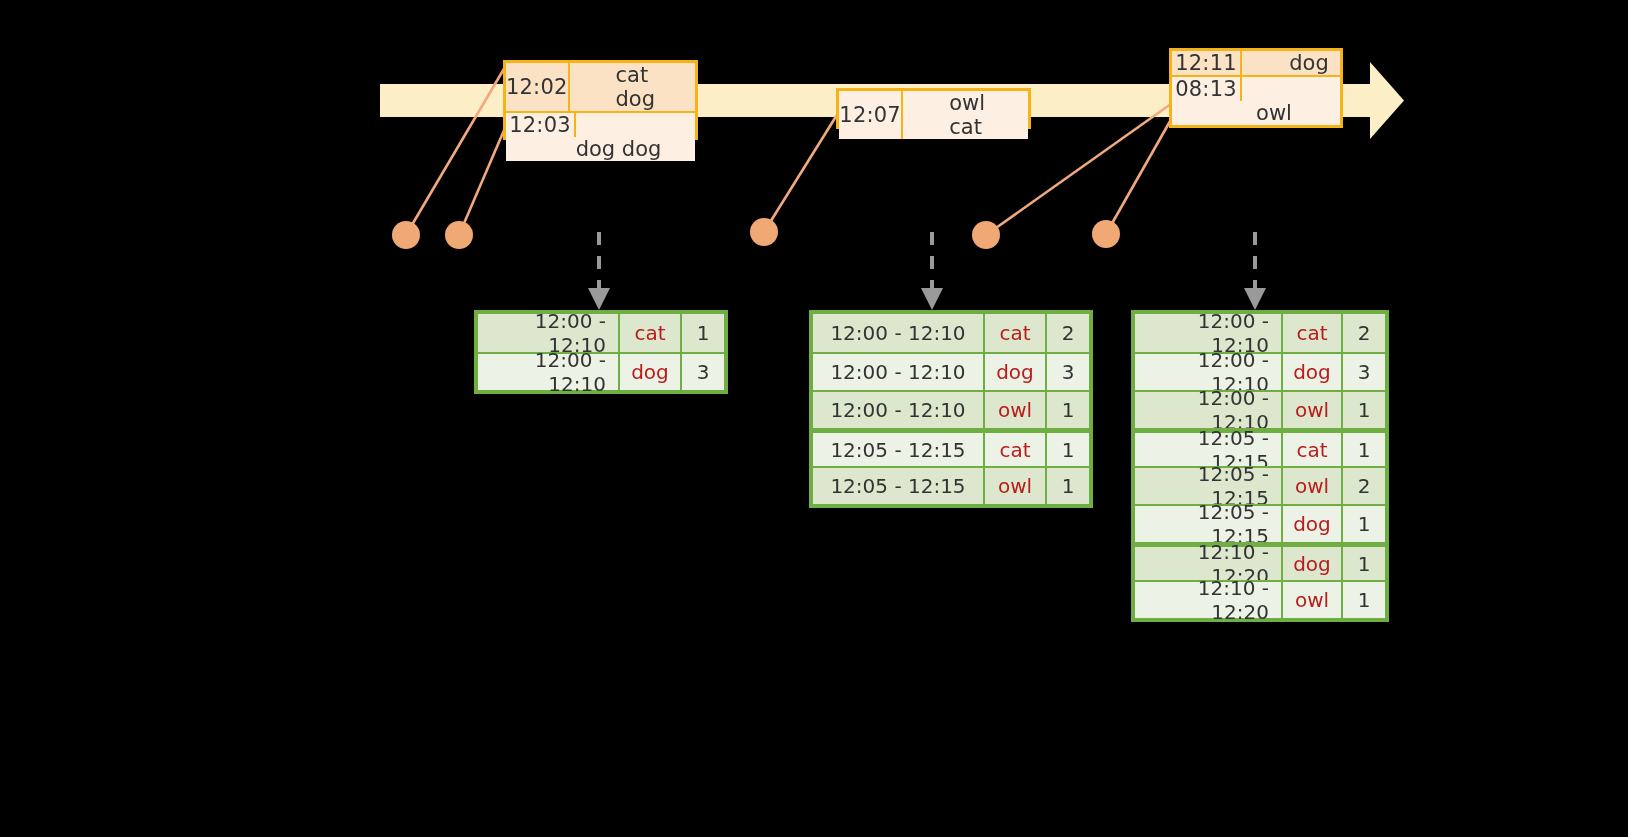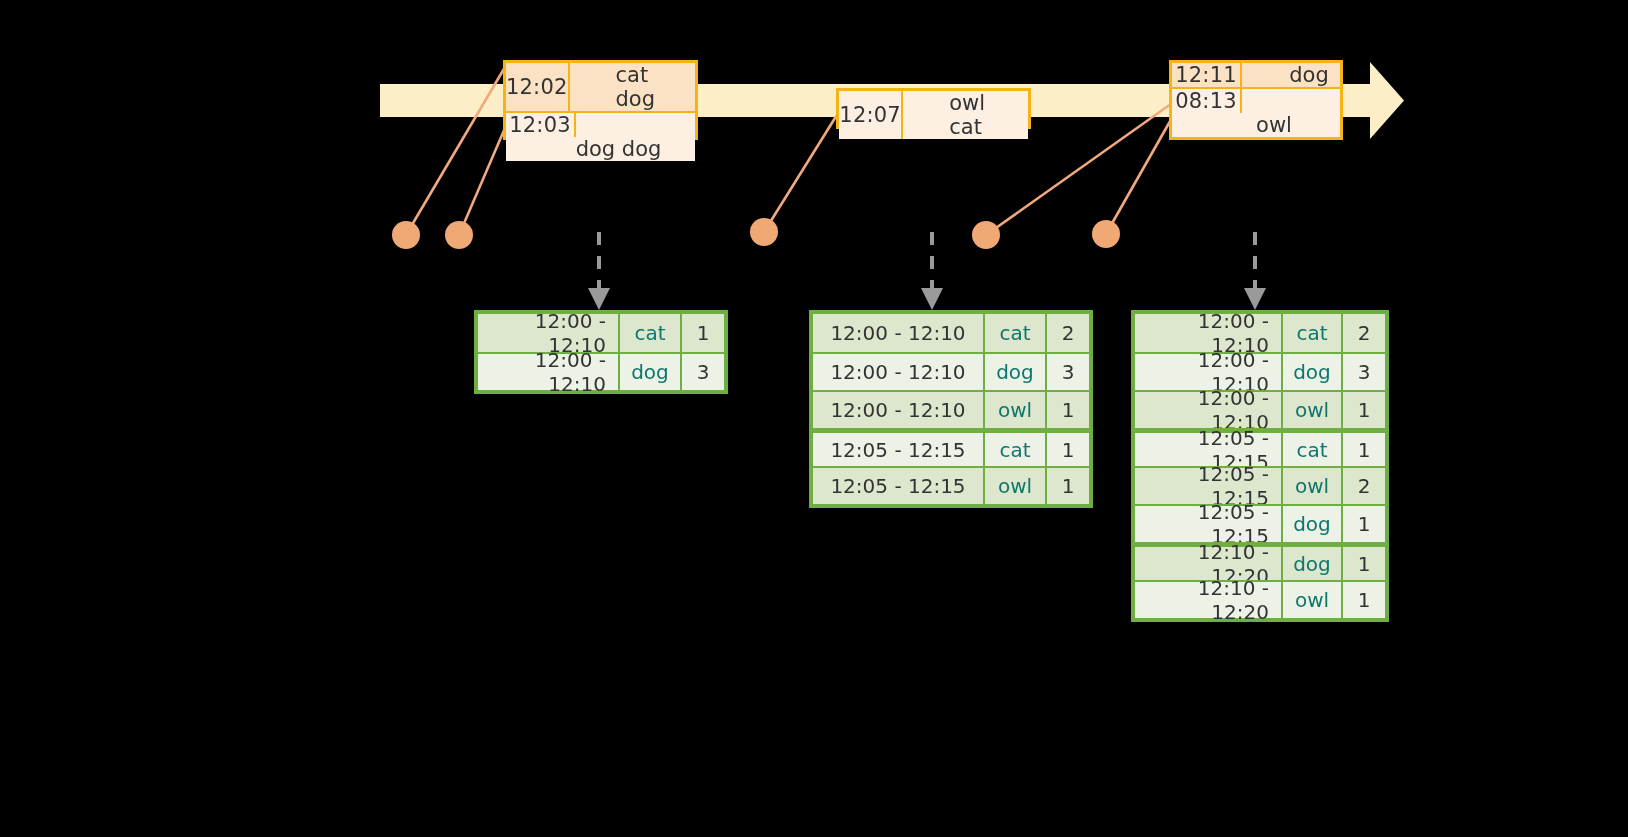--- a/index.html
+++ b/index.html
@@ -92,21 +92,21 @@
     text-align: right;
   }
   .res-key {
     width: 62px;
     box-sizing: border-box;
     border-right: 2px solid #6FAE43;
     display: flex;
     align-items: center;
     justify-content: center;
     font-size: 20px;
-    color: #0f766e;
+    color: #b91c1c;
   }
   .res-val {
     width: 42px;
     box-sizing: border-box;
     display: flex;
     align-items: center;
     justify-content: center;
     font-size: 20px;
     color: #333333;
   }
@@ -171,21 +171,21 @@
     </div>
   </div>
 
   <div class="event-box" id="event-group-2" style="left:836px; top:88px; width:195px; height:41px;">
     <div class="event-row shade-b">
       <span class="ev-time">12:07</span>
       <span class="ev-words">owl cat</span>
     </div>
   </div>
 
-  <div class="event-box" id="event-group-3" style="left:1169px; top:60px; width:174px; height:80px;">
+  <div class="event-box" id="event-group-3" style="left:1169px; top:48px; width:174px; height:80px;">
     <div class="event-row shade-a">
       <span class="ev-time">12:11</span>
       <span class="ev-words">dog</span>
     </div>
     <div class="event-row shade-b">
       <span class="ev-time">08:13</span>
       <span class="ev-words">owl</span>
     </div>
   </div>
 

